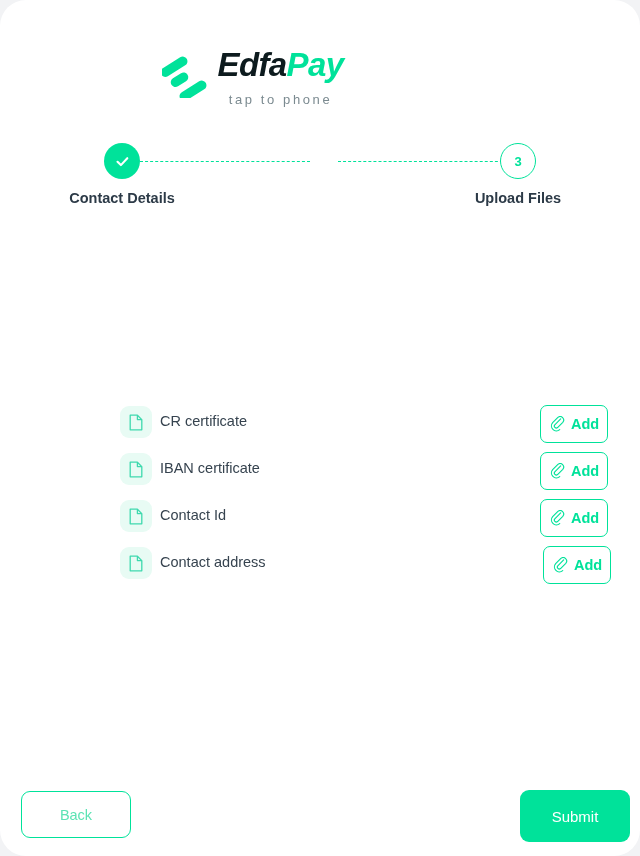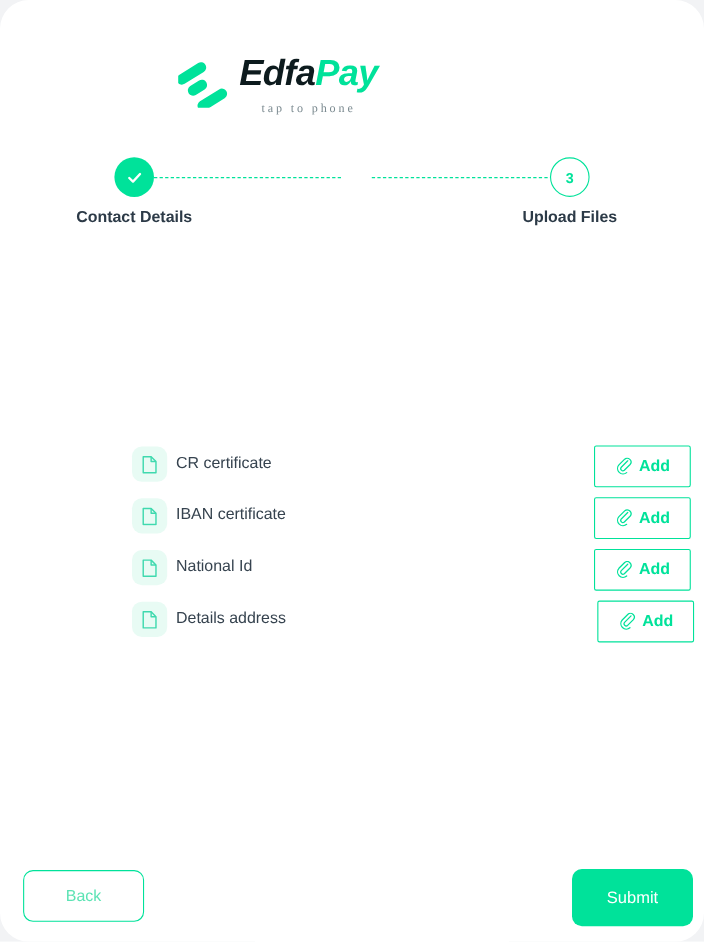--- a/index.html
+++ b/index.html
@@ -52,25 +52,24 @@
     font-size: 33px;
     font-weight: bold;
     font-style: italic;
     letter-spacing: -0.6px;
     white-space: nowrap;
   }
   .word-dark { color: #0d1b1e; }
   .word-green { color: #00e29a; }
   #logo-tagline {
     margin-top: 12px;
-    font-size: 11px;
+    font-size: 13px;
     letter-spacing: 2.6px;
     color: #7b8a90;
     white-space: nowrap;
-    font-family: Liberation Serif, serif;
   }
 
   
   #stepper {
     position: absolute;
     left: 62px;
     top: 143px;
     width: 516px;
     height: 70px;
   }
@@ -154,25 +153,25 @@
     left: 120px;
     top: 8px;
     font-size: 14.5px;
     color: #36434f;
     white-space: nowrap;
   }
   .add-btn {
     position: absolute;
     left: 500px;
     top: 0;
-    width: 88px;
+    width: 68px;
     height: 38px;
     box-sizing: border-box;
     border: 1.4px solid #00e29a;
-    border-radius: 2px;
+    border-radius: 7px;
     background: #ffffff;
     display: flex;
     align-items: center;
     justify-content: center;
     gap: 5px;
     cursor: pointer;
   }
   .file-row:nth-child(4) .add-btn { left: 503px; }
   .add-label {
     font-size: 14.5px;
@@ -285,37 +284,37 @@
       </div>
     </div>
 
     <div class="file-row">
       <div class="file-chip">
         <svg width="14" height="17" viewBox="0 0 14 17">
           <path d="M1.2 1.2 H8.4 L12.8 5.6 V15.8 H1.2 Z" fill="none" stroke="#3fd9ae" stroke-width="1.3" stroke-linejoin="round"></path>
           <path d="M8.4 1.2 V5.6 H12.8" fill="none" stroke="#3fd9ae" stroke-width="1.3" stroke-linejoin="round"></path>
         </svg>
       </div>
-      <div class="file-name">National Id</div>
+      <div class="file-name">Contact Id</div>
       <div class="add-btn">
         <svg width="17" height="17" viewBox="0 0 18 18">
           <path d="M12.6 5.0 L6.0 11.6 a2.2 2.2 0 0 0 3.1 3.1 L15.0 8.8 a3.9 3.9 0 0 0 -5.5 -5.5 L3.6 9.2 a5.6 5.6 0 0 0 7.9 7.9" fill="none" stroke="#00e29a" stroke-width="1.3" stroke-linecap="round" stroke-linejoin="round" transform="translate(0.5,-1.6) scale(0.94)"></path>
         </svg>
         <span class="add-label">Add</span>
       </div>
     </div>
 
     <div class="file-row">
       <div class="file-chip">
         <svg width="14" height="17" viewBox="0 0 14 17">
           <path d="M1.2 1.2 H8.4 L12.8 5.6 V15.8 H1.2 Z" fill="none" stroke="#3fd9ae" stroke-width="1.3" stroke-linejoin="round"></path>
           <path d="M8.4 1.2 V5.6 H12.8" fill="none" stroke="#3fd9ae" stroke-width="1.3" stroke-linejoin="round"></path>
         </svg>
       </div>
-      <div class="file-name">Details address</div>
+      <div class="file-name">Contact address</div>
       <div class="add-btn">
         <svg width="17" height="17" viewBox="0 0 18 18">
           <path d="M12.6 5.0 L6.0 11.6 a2.2 2.2 0 0 0 3.1 3.1 L15.0 8.8 a3.9 3.9 0 0 0 -5.5 -5.5 L3.6 9.2 a5.6 5.6 0 0 0 7.9 7.9" fill="none" stroke="#00e29a" stroke-width="1.3" stroke-linecap="round" stroke-linejoin="round" transform="translate(0.5,-1.6) scale(0.94)"></path>
         </svg>
         <span class="add-label">Add</span>
       </div>
     </div>
 
   </div>
 

